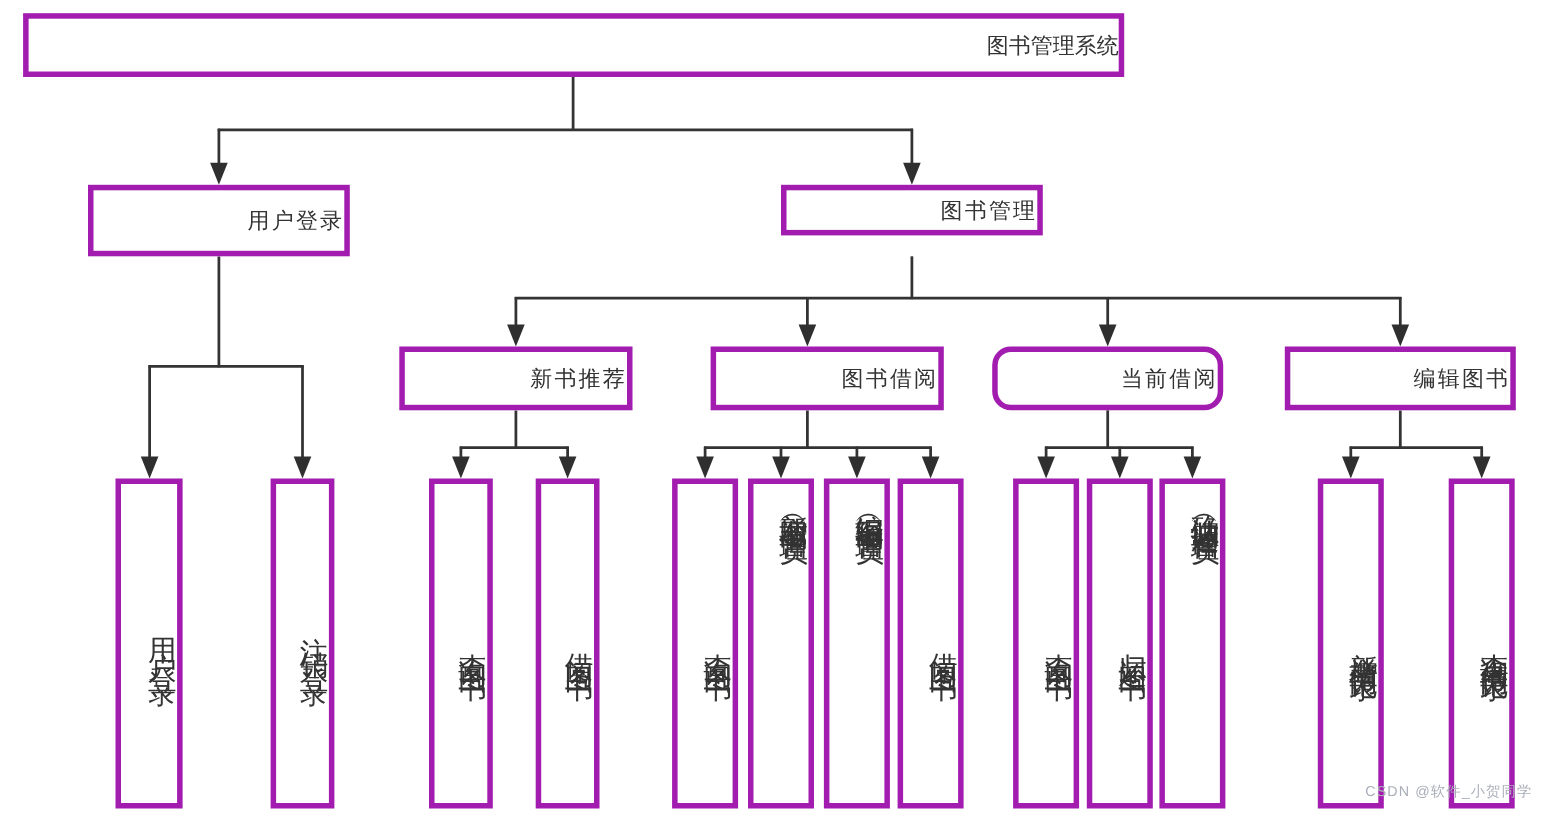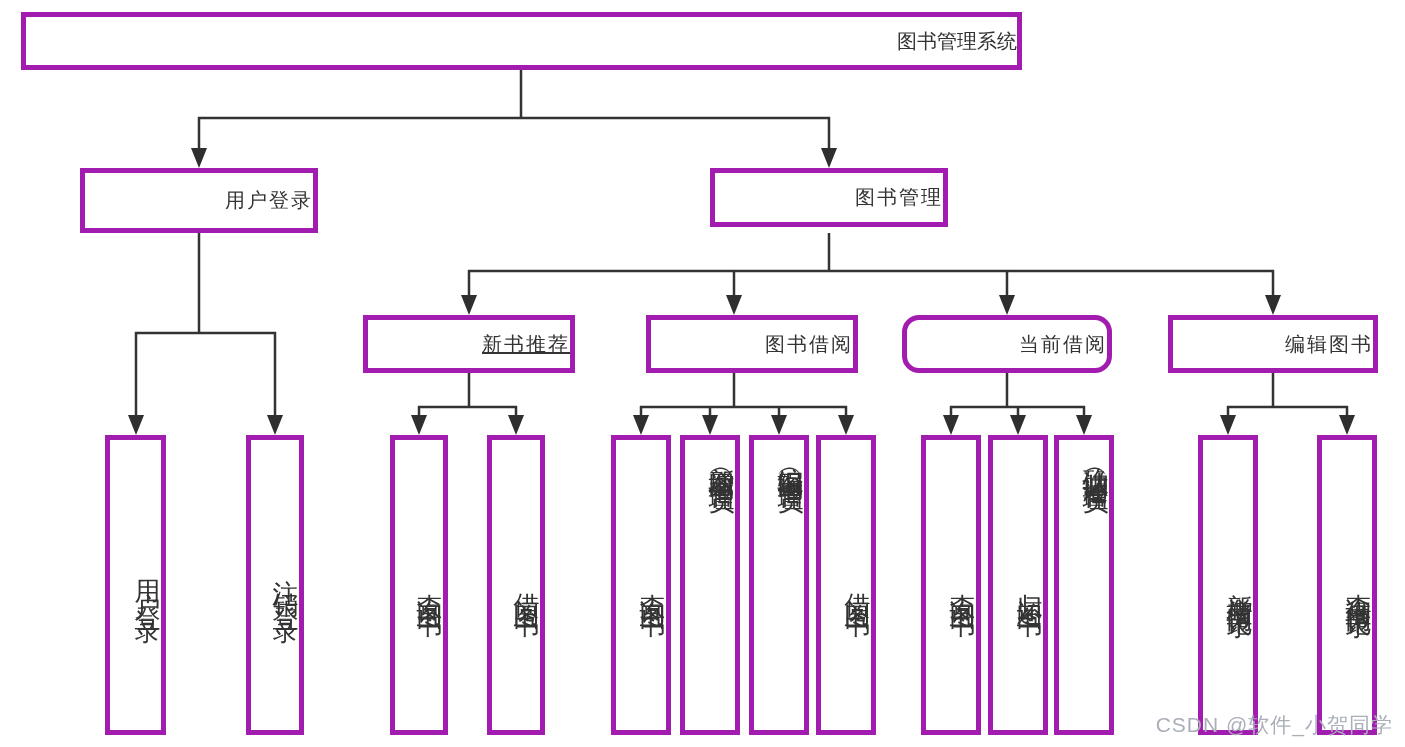--- a/index.html
+++ b/index.html
@@ -33,21 +33,21 @@
   }
   .ls-loose{letter-spacing:13px;}
   .ls-mid{letter-spacing:6px;}
   .ls-tight{letter-spacing:4px;}
   .ls-xtight{letter-spacing:3px;}
   .leaf.top{align-items:flex-start;}
   .leaf.top .leaf-text{padding-top:7px;}
   #watermark{
     position:absolute;
     top:711px;right:12px;
-    font-size:21px;
+    font-size:13px;
     color:#a9aeb8;
     letter-spacing:1px;
     white-space:nowrap;
   }
 </style>
 </head>
 <body>
 
 <div id="canvas">
 
@@ -113,25 +113,25 @@
     <polygon points="1339,415 1355,415 1347,435"></polygon>
   </svg>
 
   <div class="node root" style="left:21px;top:12px;width:1001px;height:58px;">
     <span>图书管理系统</span>
   </div>
 
   <div class="node hnode" style="left:80px;top:168px;width:238px;height:65px;">
     <span>用户登录</span>
   </div>
-  <div class="node hnode" style="left:710px;top:168px;width:238px;height:59px;">
+  <div class="node hnode" style="left:710px;top:168px;width:238px;height:46px;">
     <span>图书管理</span>
   </div>
 
-  <div class="node hnode" style="left:363px;top:315px;width:212px;height:58px;text-decoration:underline;">
+  <div class="node hnode" style="left:363px;top:315px;width:212px;height:58px;">
     <span>新书推荐</span>
   </div>
   <div class="node hnode" style="left:628px;top:315px;width:212px;height:58px;margin-left:18px;">
     <span>图书借阅</span>
   </div>
   <div class="node hnode" style="left:902px;top:315px;width:210px;height:58px;border-radius:17px;">
     <span>当前借阅</span>
   </div>
   <div class="node hnode" style="left:1168px;top:315px;width:210px;height:58px;">
     <span>编辑图书</span>

